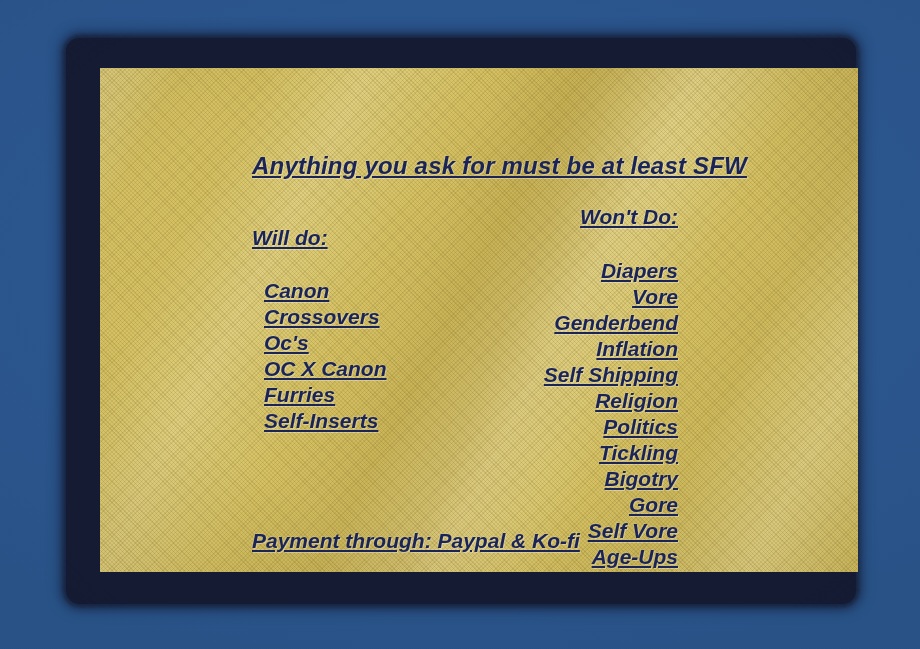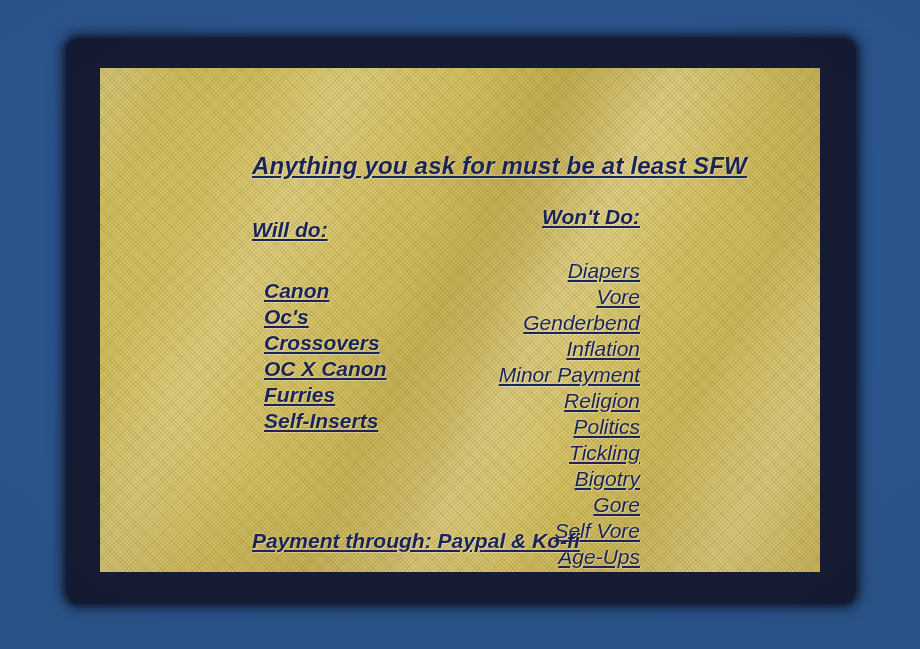--- a/index.html
+++ b/index.html
@@ -60,20 +60,21 @@
 
   
   #panel {
     position: absolute;
     left: 100px;
     top: 68px;
     width: 720px;
     height: 504px;
     overflow: hidden;
     background: #d5c163;
+    padding-left: 38px;
   }
   
   #panel .streaks {
     position: absolute;
     inset: -20%;
     background:
       linear-gradient(118deg,
         rgba(255,255,255,0.00) 0%,
         rgba(255,255,255,0.00) 6%,
         rgba(255,252,220,0.34) 13%,
@@ -148,21 +149,21 @@
   #title {
     left: 152px;
     top: 84px;
     font-size: 24px;
     letter-spacing: 0.2px;
   }
 
   
   #will-do-head {
     left: 152px;
-    top: 150px;
+    top: 158px;
     font-size: 21px;
   }
   #will-do-list {
     position: absolute;
     left: 152px;
     top: 210px;
     font-size: 21px;
     line-height: 26px;
     margin-left: 12px;
   }
@@ -192,21 +193,21 @@
   #wont-do-list {
     position: absolute;
     right: 180px;
     top: 190px;
     font-size: 21px;
     line-height: 26px;
     text-align: right;
   }
   #wont-do-list .item {
     color: #1b2456;
-    font-weight: normal;
+    font-weight: bold;
     font-style: italic;
     text-decoration: underline;
     white-space: nowrap;
     text-shadow:
       1px 1px 0 rgba(255,255,255,0.30),
       -1px -1px 0 rgba(255,255,255,0.12);
   }
 </style>
 </head>
 <body>
@@ -223,35 +224,35 @@
     <div class="vignette"></div>
 
     <div id="content">
 
       <div class="txt" id="title">Anything you ask for must be at least SFW</div>
 
       <div class="txt" id="will-do-head">Will do:</div>
 
       <div id="will-do-list">
         <div class="item">Canon</div>
+        <div class="item">Crossovers</div>
         <div class="item">Oc's</div>
-        <div class="item">Crossovers</div>
         <div class="item">OC X Canon</div>
         <div class="item">Furries</div>
         <div class="item">Self-Inserts</div>
       </div>
 
       <div class="txt" id="wont-do-head">Won't Do:</div>
 
       <div id="wont-do-list">
         <div class="item">Diapers</div>
         <div class="item">Vore</div>
         <div class="item">Genderbend</div>
         <div class="item">Inflation</div>
-        <div class="item">Minor Payment</div>
+        <div class="item">Self Shipping</div>
         <div class="item">Religion</div>
         <div class="item">Politics</div>
         <div class="item">Tickling</div>
         <div class="item">Bigotry</div>
         <div class="item">Gore</div>
         <div class="item">Self Vore</div>
         <div class="item">Age-Ups</div>
       </div>
 
       <div class="txt" id="payment">Payment through: Paypal &amp; Ko-fi</div>

